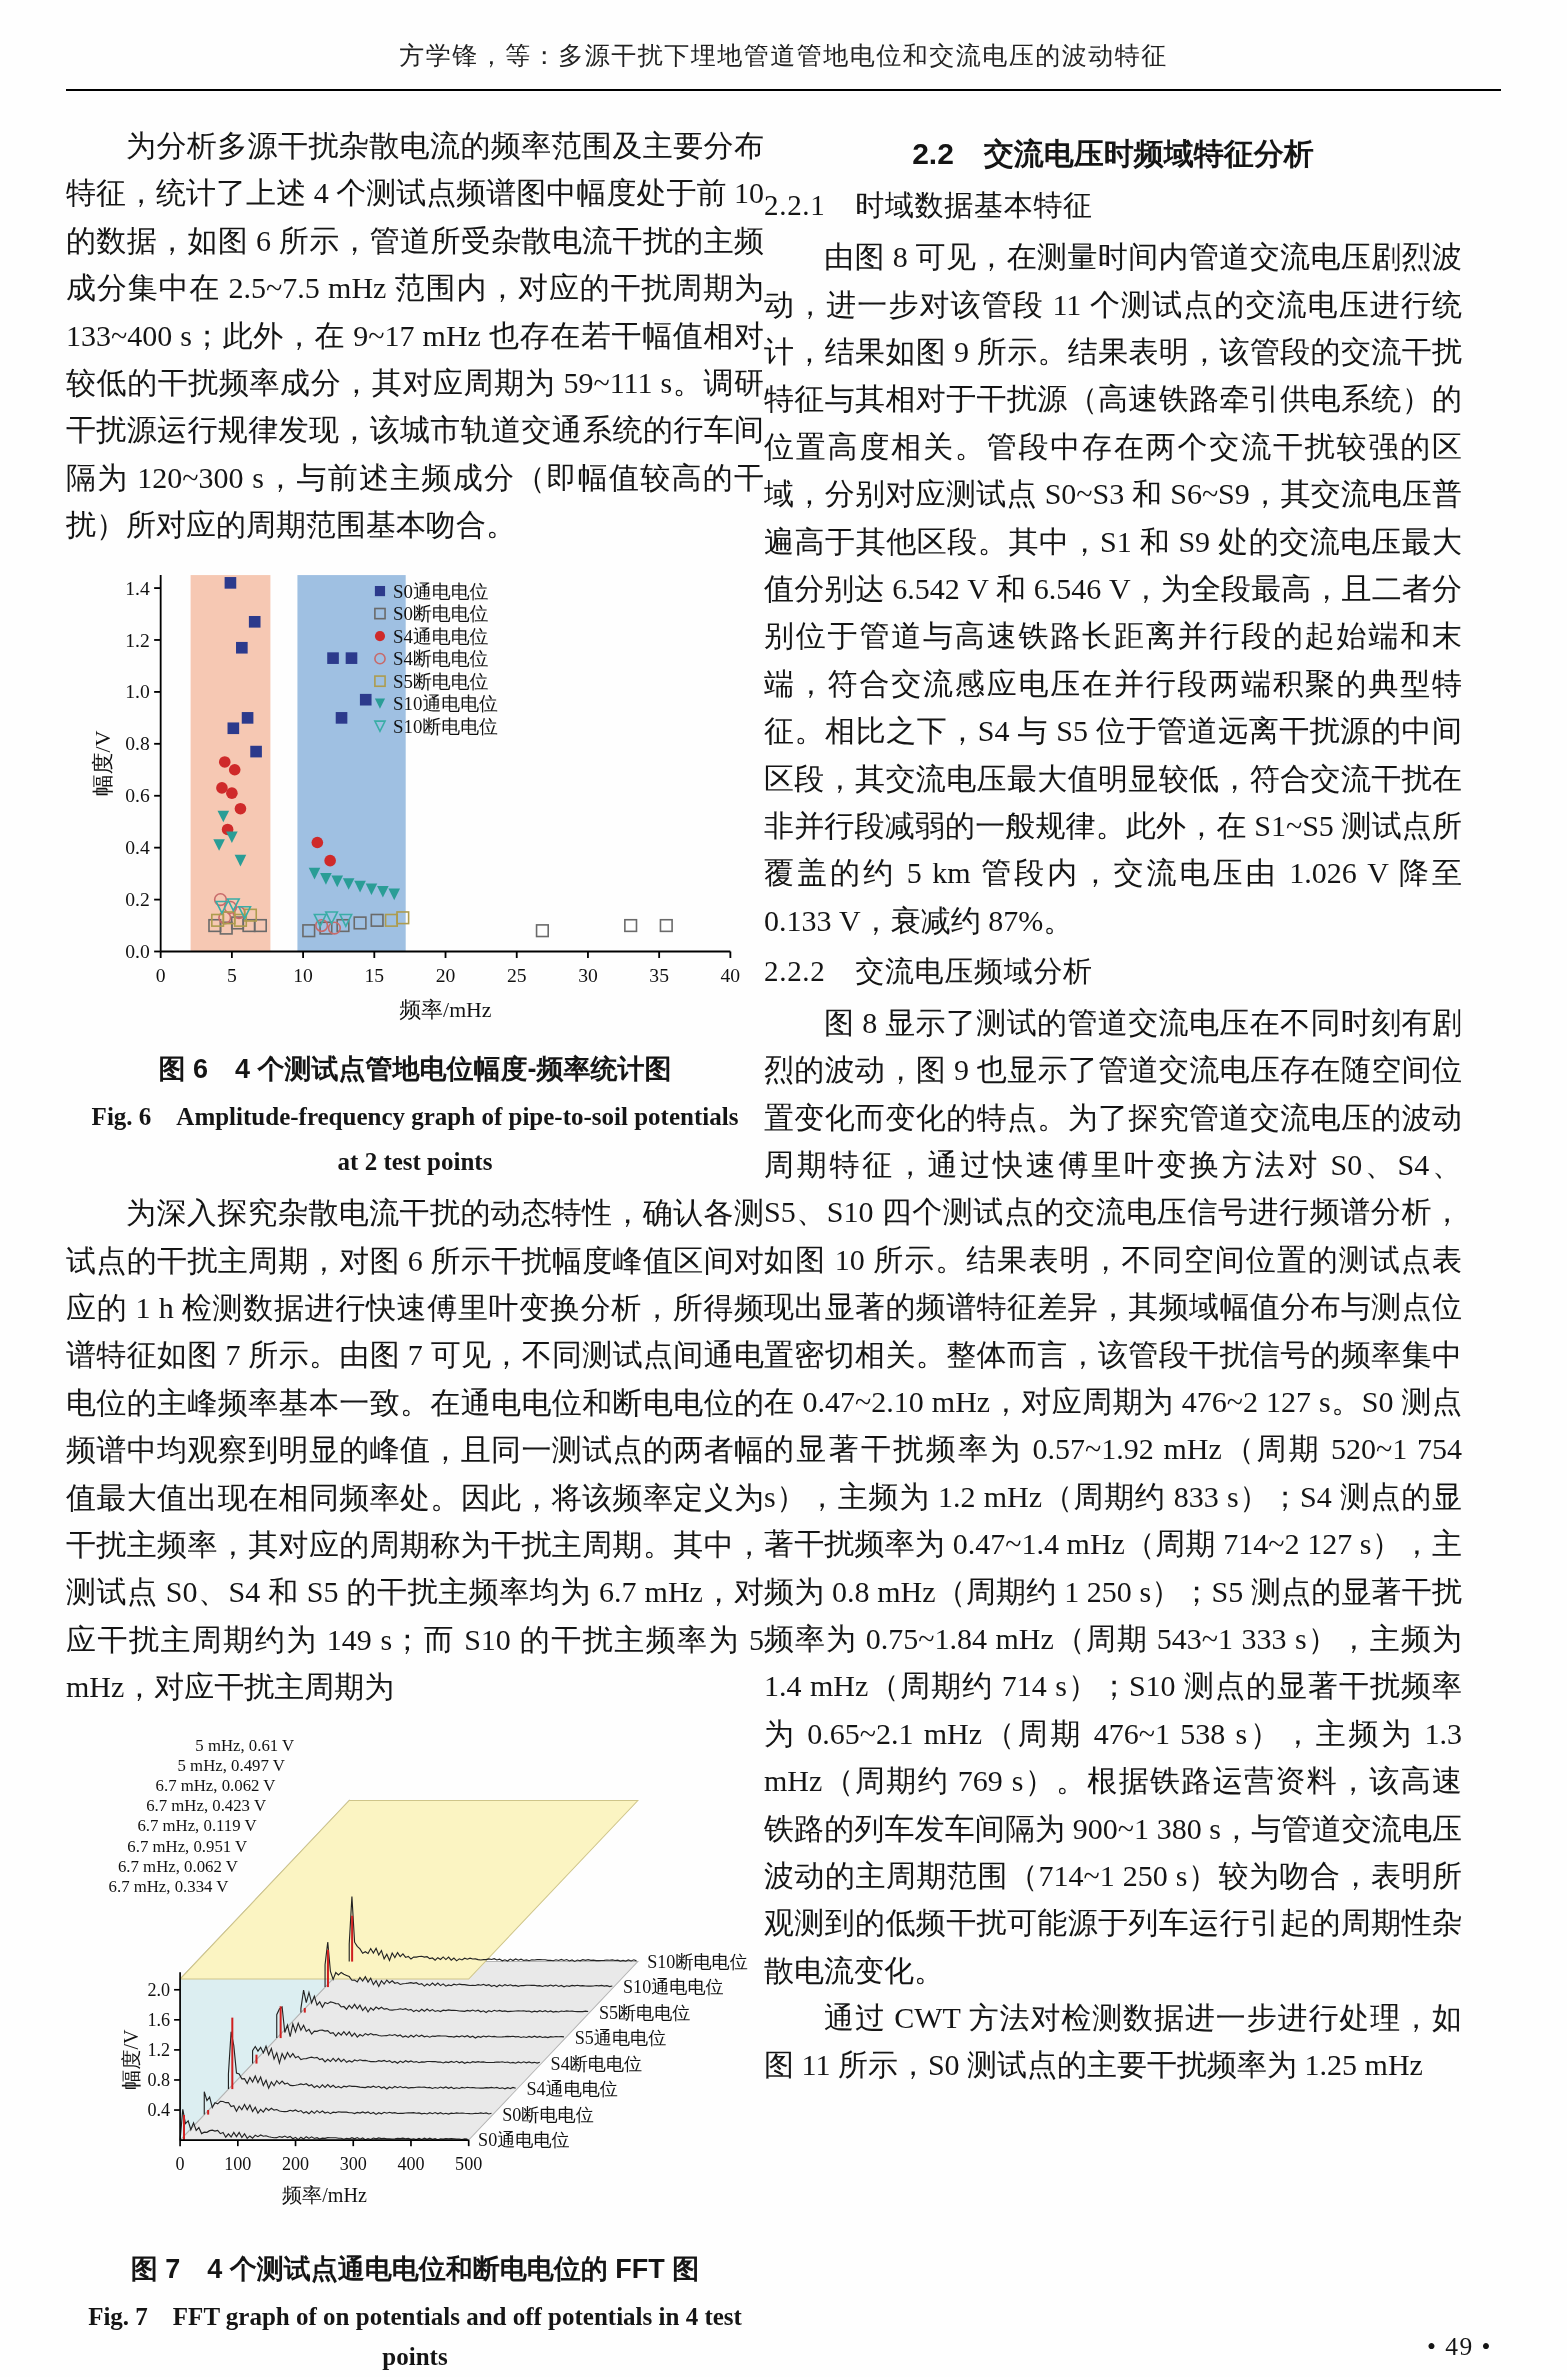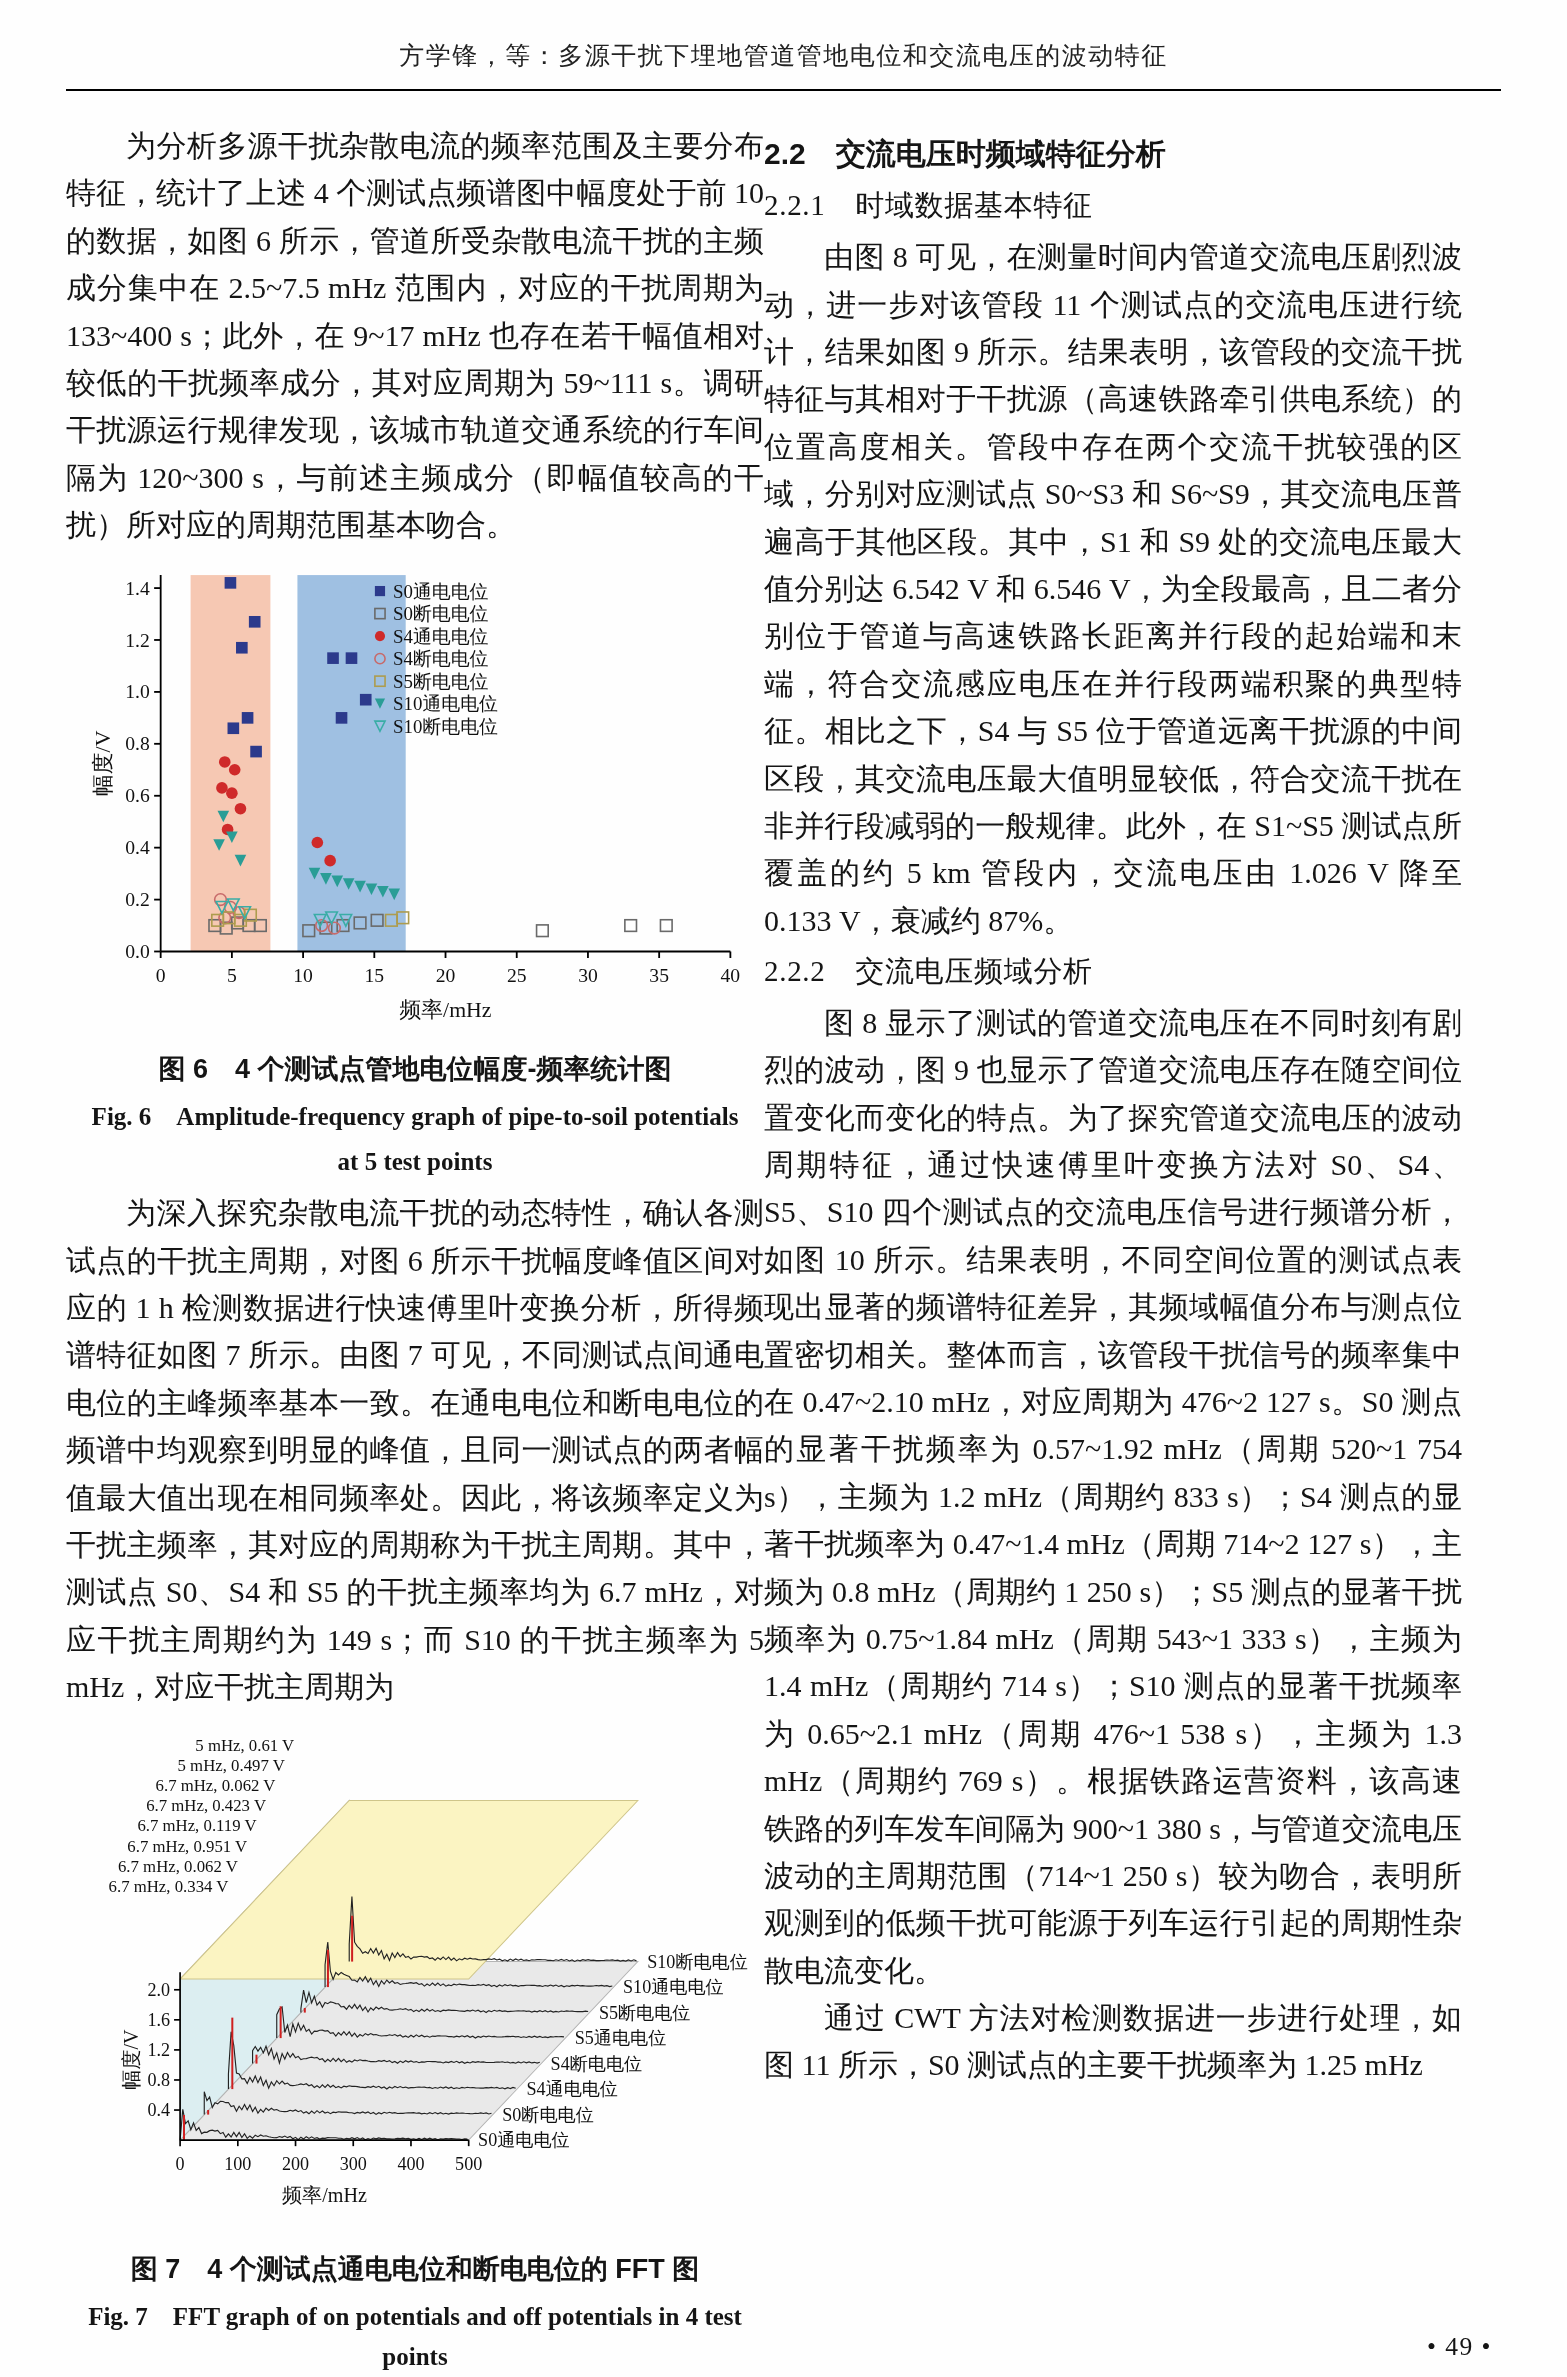--- a/index.html
+++ b/index.html
@@ -5,21 +5,21 @@
   *{margin:0;padding:0;box-sizing:border-box}
   html,body{background:#ffffff}
   body{font-family:"Liberation Serif","DejaVu Serif",serif;color:#151515}
   .page{width:1567px;height:2377px;background:#fefefe;position:relative;padding:30px 66px 0 66px;overflow:hidden}
   .running-head{text-align:center;font-size:25px;letter-spacing:1.5px;padding-top:9px;color:#222}
   .head-rule{border-bottom:2.2px solid #000;margin-top:16.5px}
   .columns{display:flex;margin-top:31.5px}
   .col{width:698px;font-size:30px;line-height:1.58;text-align:justify}
   p.para{text-indent:2em}
   p.para.no-indent{text-indent:0}
-  h3.sec{font-family:"Liberation Sans","DejaVu Sans",sans-serif;font-weight:bold;font-size:30px;margin:7.5px 0 6px 0;text-align:left}
+  h3.sec{font-family:"Liberation Sans","DejaVu Sans",sans-serif;font-weight:bold;font-size:30px;margin:7.5px 0 6px 0;text-align:center}
   h4.subsec{font-weight:normal;font-size:29px;margin:4.5px 0 4.5px 0;letter-spacing:0.7px;text-align:left}
   figure.figure{margin:13.5px 0 7.5px 0;text-align:center}
   figure.figure svg{display:block;margin:0 auto}
   svg.fig6{width:654px;height:auto}
   svg.fig7{width:698px;height:auto}
   .cap-cn{font-weight:bold;font-size:27px;text-align:center;margin-top:21px;font-family:"Liberation Sans","DejaVu Sans",sans-serif}
   .cap-en{font-weight:bold;font-size:25px;text-align:center;margin-top:6px}
   .page-number{position:absolute;right:75px;bottom:15px;font-size:25.5px;letter-spacing:1.5px}
   svg text{font-family:"Liberation Serif","DejaVu Serif",serif;fill:#111}
 </style>
@@ -152,21 +152,21 @@
             <rect x="394.8" y="157.0" width="14" height="14" fill="none" stroke="#ad9c4e" stroke-width="2.2"></rect>
             <text x="419.8" y="173" font-size="26">S5断电电位</text>
             <path d="M394.8 188.0 L408.8 188.0 L401.8 202.0 Z" fill="#2a9d96"></path>
             <text x="419.8" y="204" font-size="26">S10通电电位</text>
             <path d="M394.8 219.0 L408.8 219.0 L401.8 233.0 Z" fill="none" stroke="#3aada6" stroke-width="2.2"></path>
             <text x="419.8" y="235" font-size="26">S10断电电位</text>
           </svg>
         <figcaption>
           <div class="cap-cn">图 6　4 个测试点管地电位幅度-频率统计图</div>
           <div class="cap-en">Fig. 6　Amplitude-frequency graph of pipe-to-soil potentials</div>
-          <div class="cap-en">at 5 test points</div>
+          <div class="cap-en">at 2 test points</div>
         </figcaption>
       </figure>
 
       <p class="para">为深入探究杂散电流干扰的动态特性，确认各测试点的干扰主周期，对图 6 所示干扰幅度峰值区间对应的 1 h 检测数据进行快速傅里叶变换分析，所得频谱特征如图 7 所示。由图 7 可见，不同测试点间通电电位的主峰频率基本一致。在通电电位和断电电位的频谱中均观察到明显的峰值，且同一测试点的两者幅值最大值出现在相同频率处。因此，将该频率定义为干扰主频率，其对应的周期称为干扰主周期。其中，测试点 S0、S4 和 S5 的干扰主频率均为 6.7 mHz，对应干扰主周期约为 149 s；而 S10 的干扰主频率为 5 mHz，对应干扰主周期为</p>
 
       <figure class="figure">
         <svg class="fig7" viewBox="0 0 1040 750" style="font-size:40px">
             <polygon points="170,620 600,620 852,354 422,354" fill="#e9e9e9" stroke="#b4b4b4" stroke-width="1.5"></polygon>
             <polygon points="170,620 422,354 422,114 170,380" fill="#dceef1" stroke="#b4b4b4" stroke-width="1.5"></polygon>
             <polygon points="170,380 600,380 852,114 422,114" fill="#fbf4c2" stroke="#cfc58a" stroke-width="1.5"></polygon>

